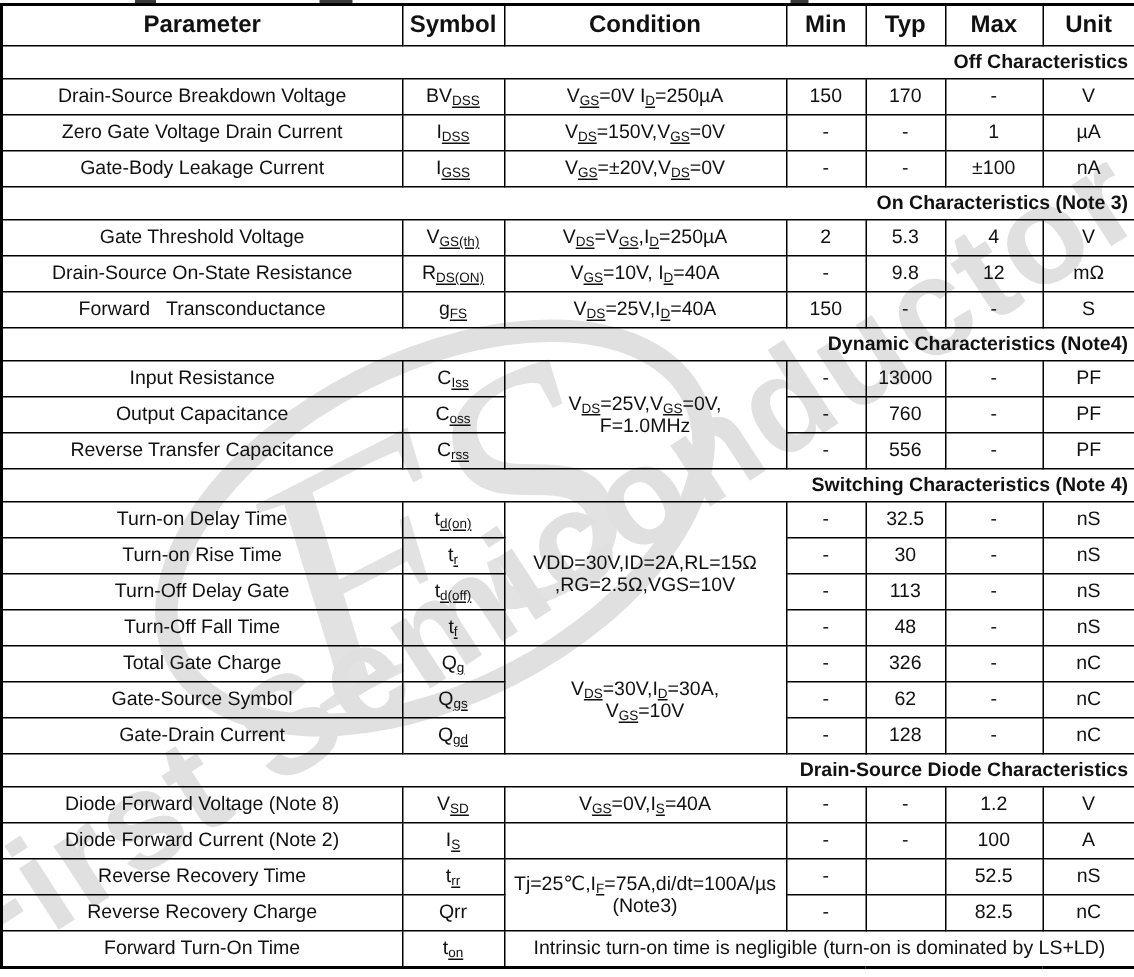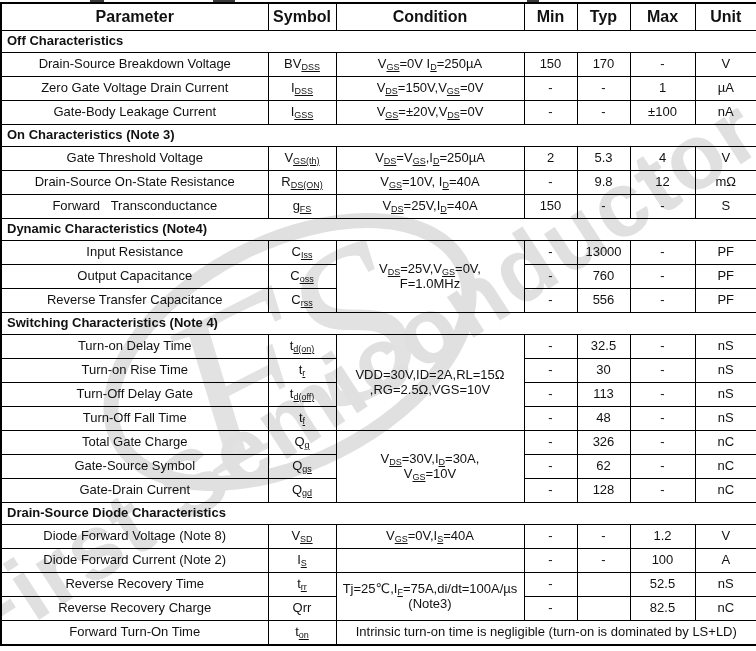--- a/index.html
+++ b/index.html
@@ -19,21 +19,21 @@
     border:1px solid #000;
     padding:0 4px;
     font-size:13px;line-height:1.15;
     text-align:center;vertical-align:middle;
     overflow:hidden;
     background:transparent;
   }
   table.spec{border:2px solid #000;}
   tr.hrow th{font-size:16px;font-weight:bold;height:26px;}
   tr.srow td{
-    font-weight:bold;text-align:left;height:21px;padding-left:5px;font-size:13px;
+    font-weight:bold;text-align:right;height:21px;padding-left:5px;font-size:13px;
   }
   tr.drow{height:24px;}
   td.c-param{text-align:left;padding-left:6px;white-space:pre-wrap;}
   td.c-cond{line-height:1.45;}
   sub{font-size:9px;vertical-align:-2px;line-height:0;text-decoration:underline;}
   td.c-note{text-align:center;}
 </style>
 </head>
 <body>
 

